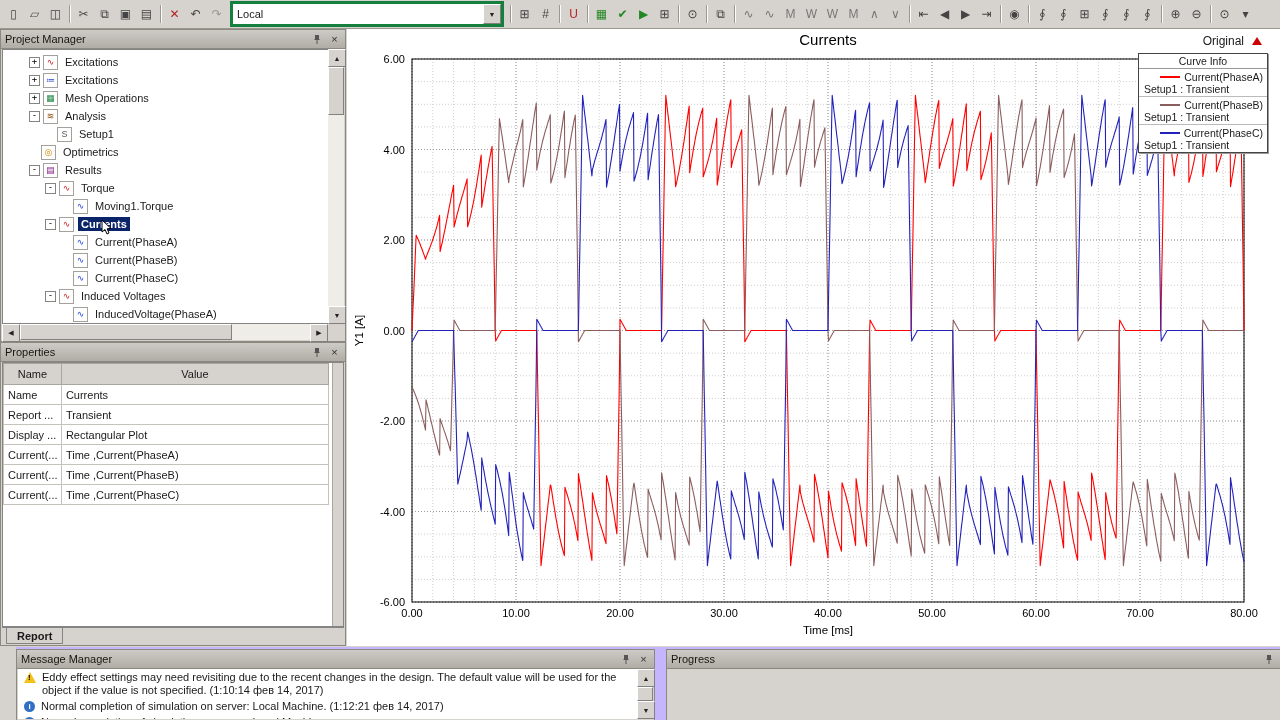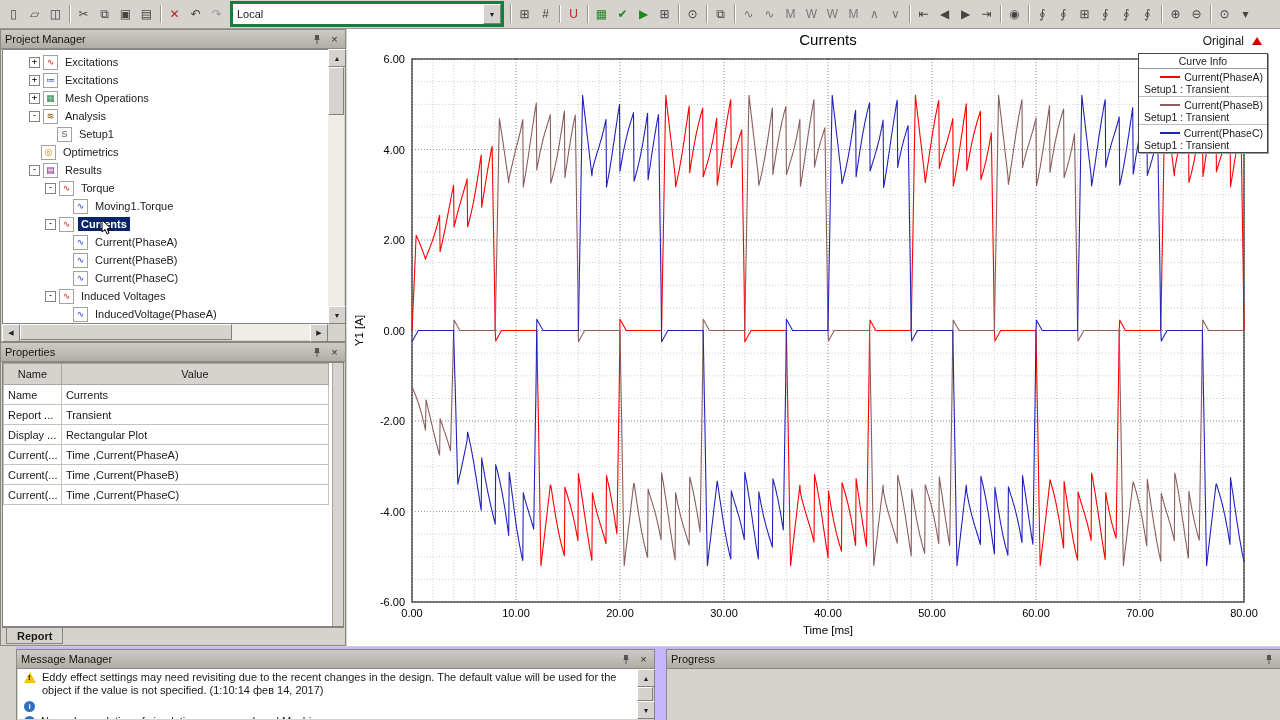--- a/index.html
+++ b/index.html
@@ -494,20 +494,21 @@
           <span class="hbtn">×</span>
         </span>
       </header>
       <div class="mm-body" id="messages">
           <div class="msg">
             <span class="warn-icon"></span>
             <span class="msg-text">Eddy effect settings may need revisiting due to the recent changes in the design.  The default value will be used for the object if the value is not specified.  (1:10:14  фев 14, 2017)</span>
           </div>
           <div class="msg">
             <span class="info-icon"></span>
+            <span class="msg-text">Normal completion of simulation on server: Local Machine. (1:12:21  фев 14, 2017)</span>
           </div>
           <div class="msg">
             <span class="info-icon"></span>
             <span class="msg-text">Normal completion of simulation on server: Local Machine.</span>
           </div>
         </div>
       <div class="mm-vscroll">
         <span class="sb-btn">▲</span>
         <span class="sb-thumb" style="height:18px;"></span>
         <span class="sb-btn" style="margin-top:auto;">▼</span>

